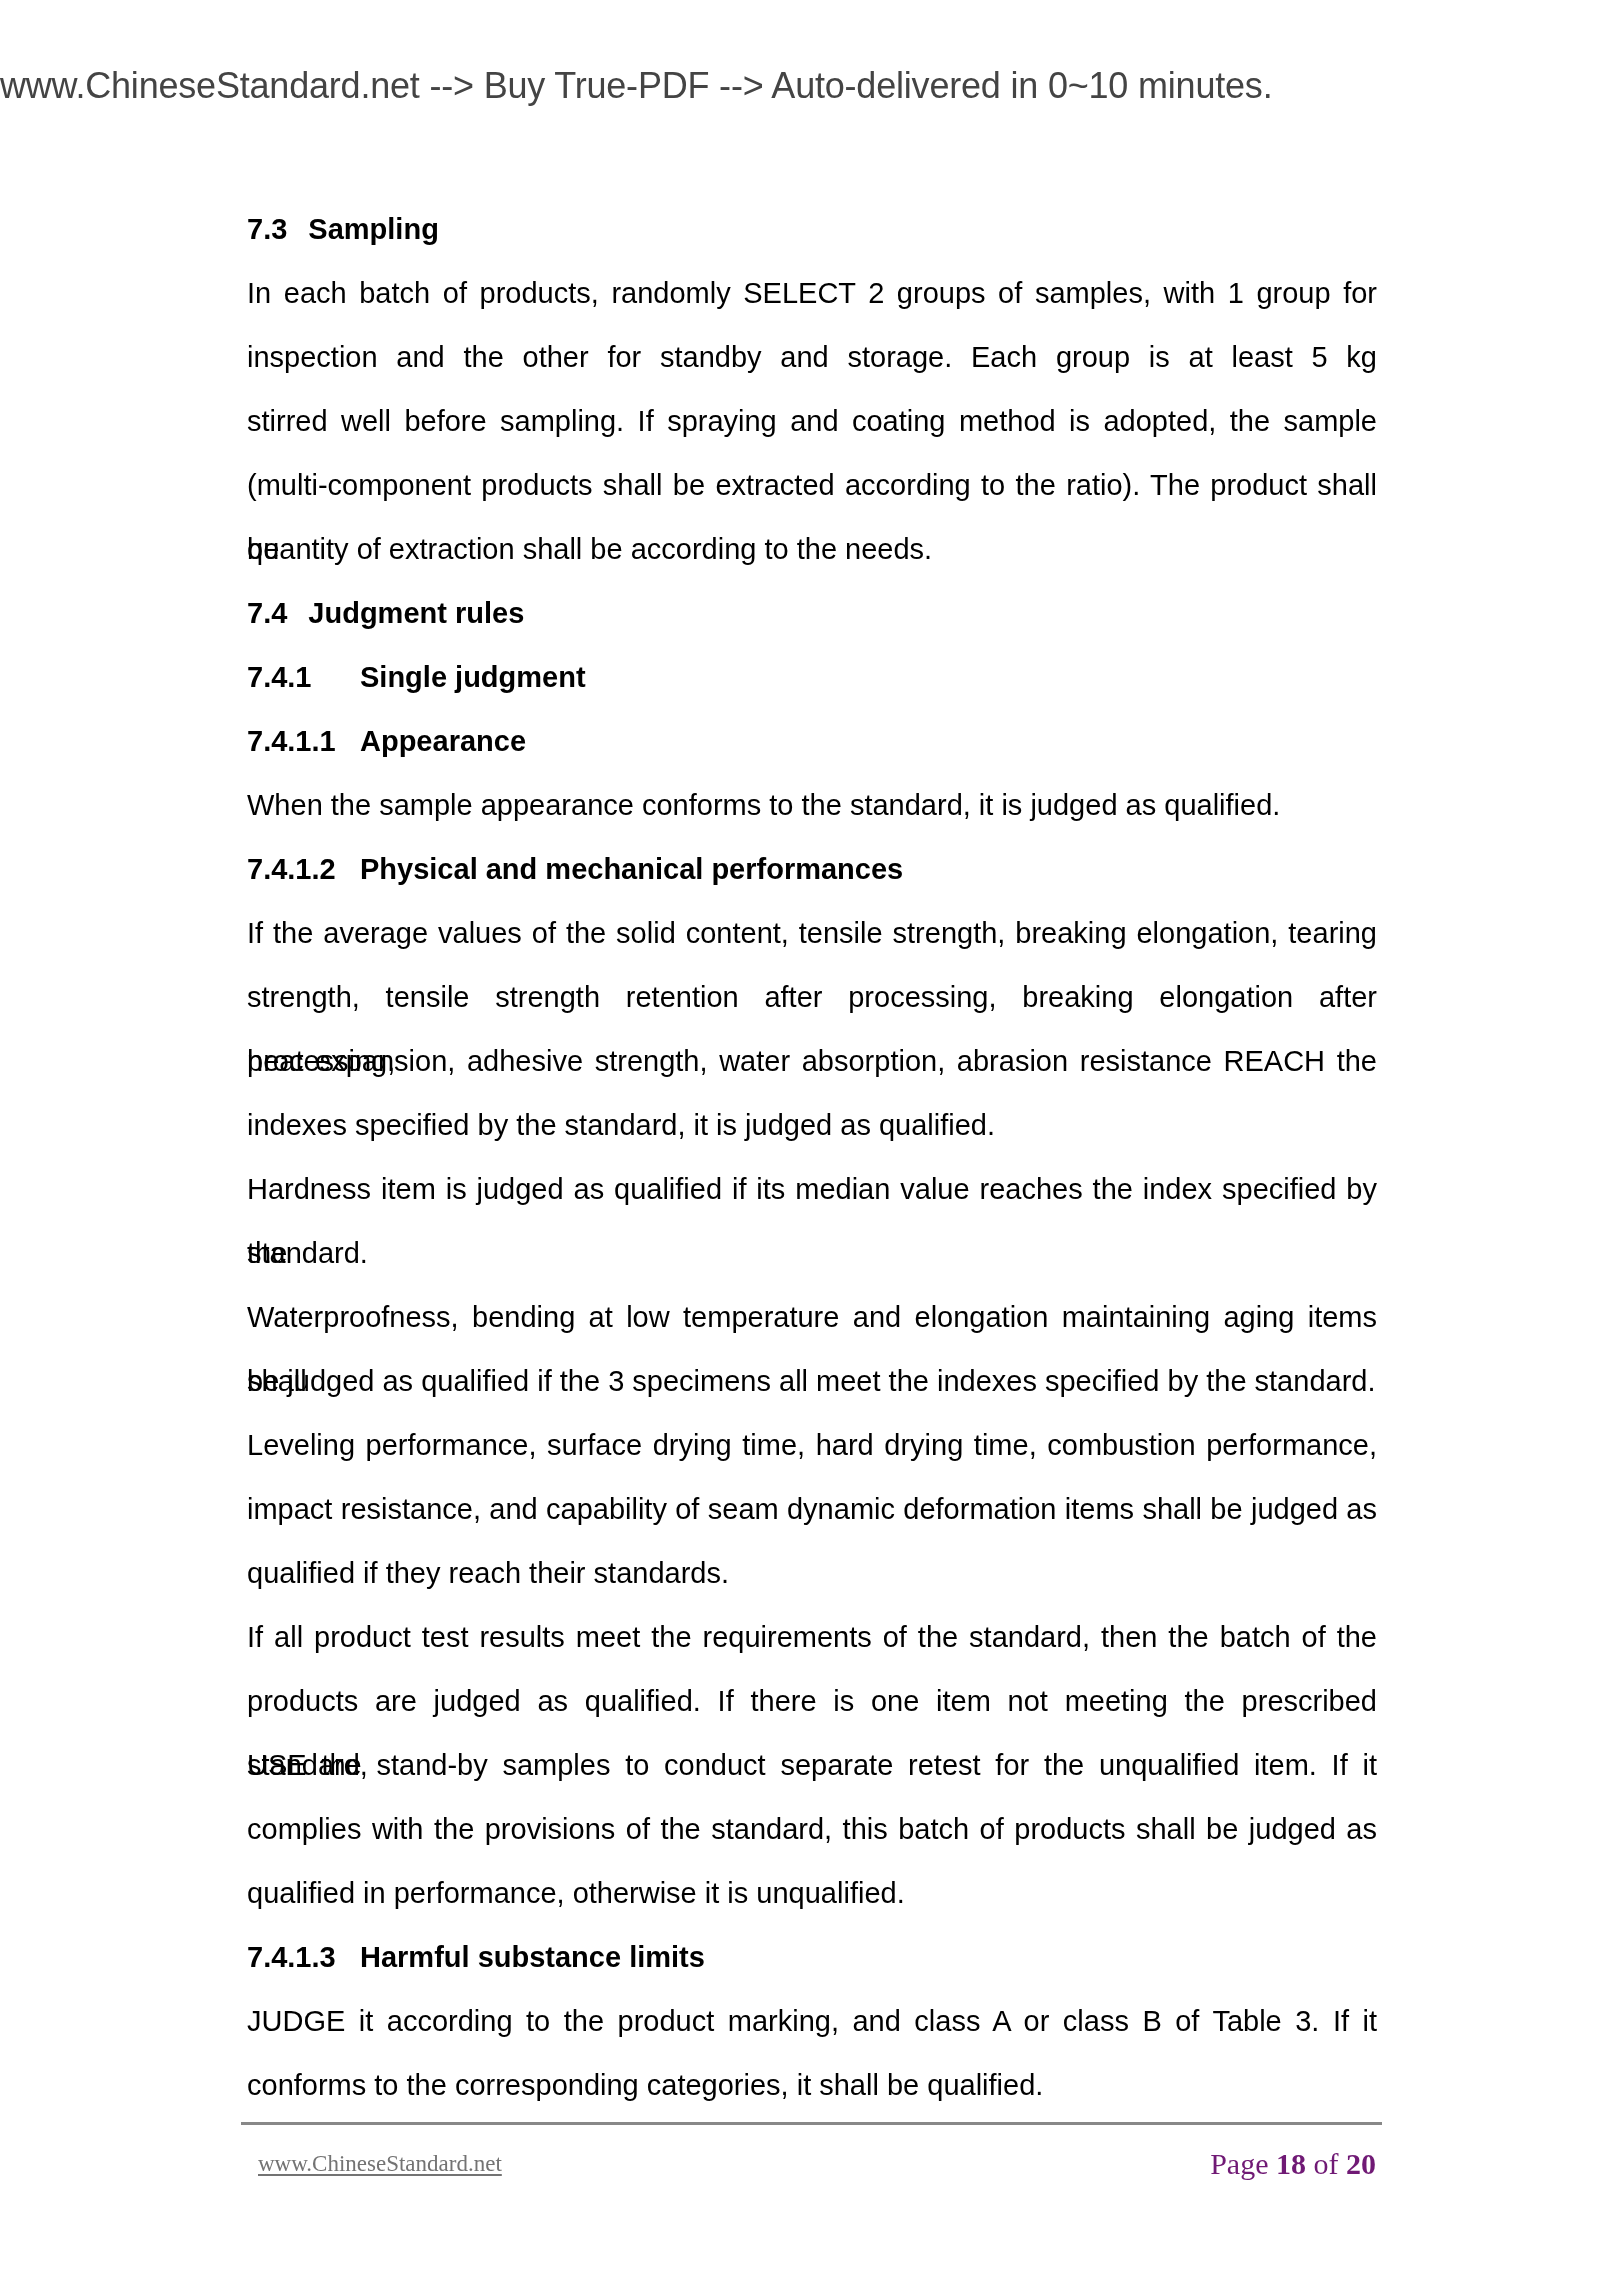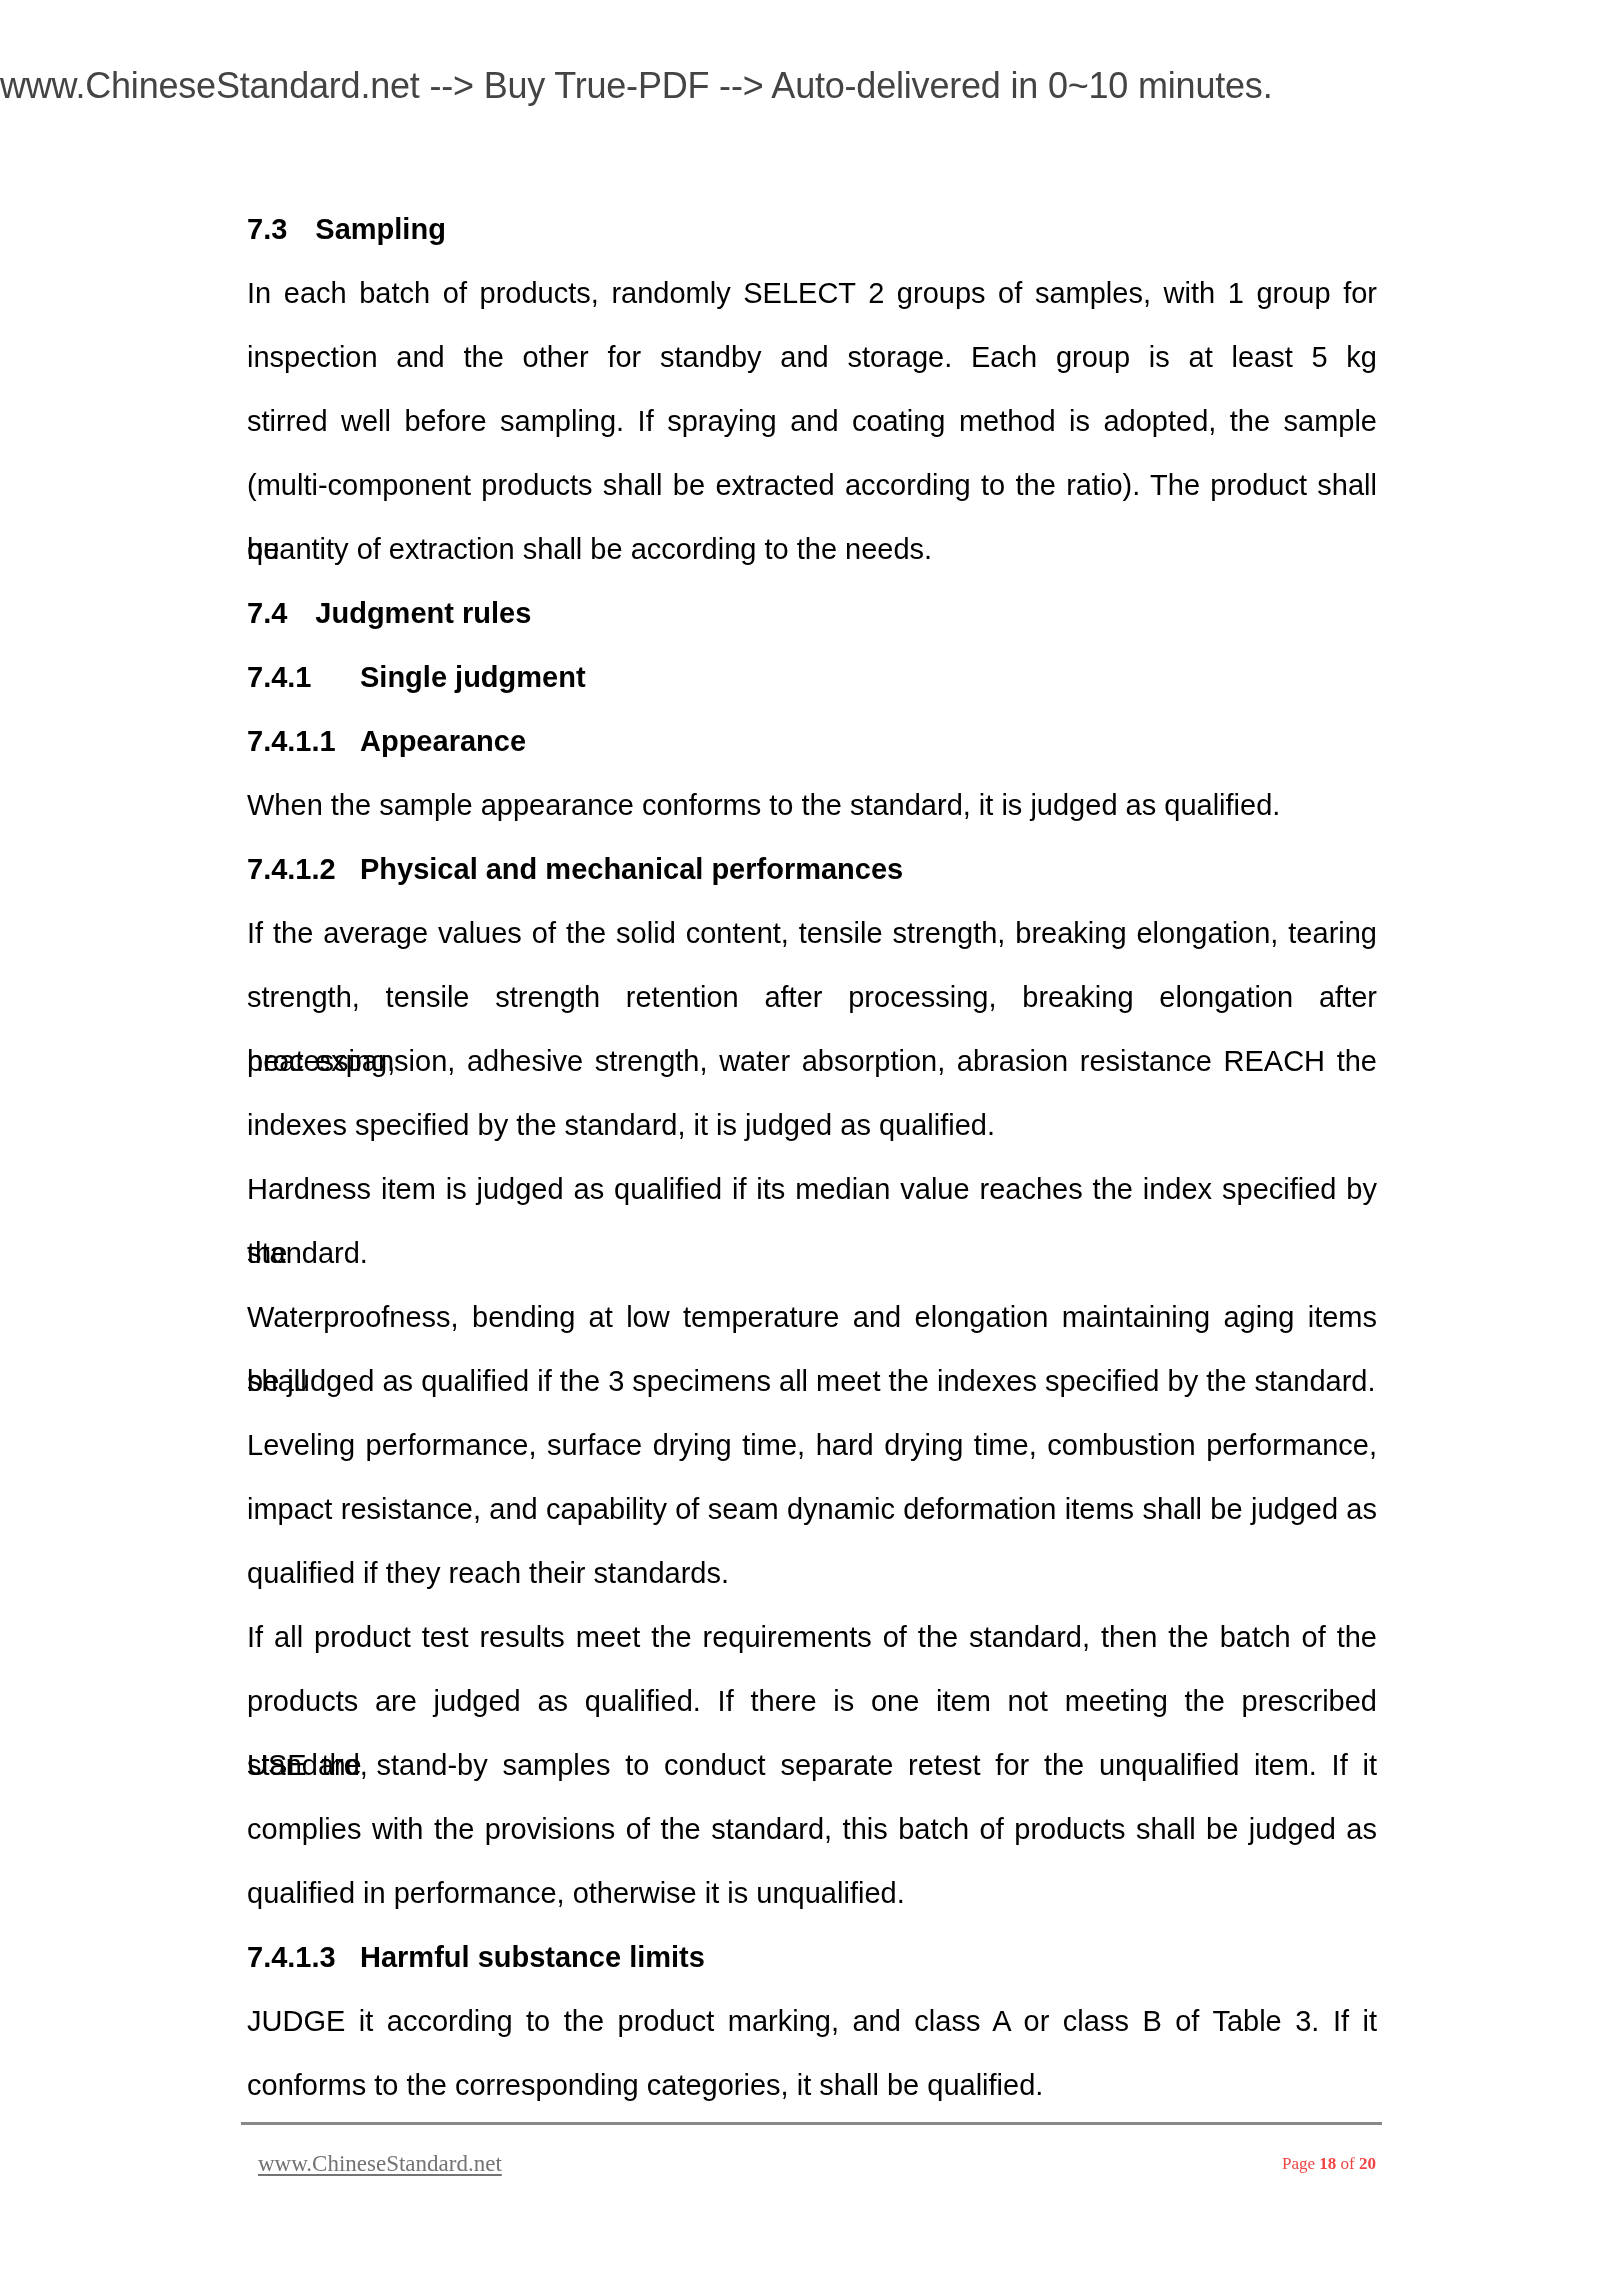--- a/index.html
+++ b/index.html
@@ -19,37 +19,37 @@
     position: absolute; left: 247px; top: 197px; width: 1130px;
     font-family: "Liberation Sans", sans-serif;
     font-size: 29px; line-height: 64px; color: #000;
   }
   .row { height: 64px; white-space: nowrap; overflow: visible; }
   .line-just { text-align: justify; text-align-last: justify; white-space: normal; }
   .line-last { text-align: left; }
 
   .heading { font-weight: bold; }
   .heading .num { display: inline-block; }
-  .heading.h2 .num { margin-right: 28px; }
+  .heading.h2 .num { margin-right: 21px; }
   .heading.h3 .num { width: 113px; }
 
   .footer-rule {
     position: absolute; left: 241px; top: 2122px; width: 1141px; height: 2.5px;
     background: #888888;
   }
   .footer-link {
     position: absolute; left: 258px; top: 2149px;
     font-family: "Liberation Serif", serif; font-size: 23px; line-height: 30px;
     color: #737373; text-decoration: underline; text-decoration-thickness: 1.7px;
     text-underline-offset: 3.3px;
   }
   .footer-page {
     position: absolute; right: 247px; top: 2149px;
-    font-family: "Liberation Serif", serif; font-size: 17px; line-height: 30px;
-    color: #ef4444;
+    font-family: "Liberation Serif", serif; font-size: 30px; line-height: 30px;
+    color: #701a75;
   }
   .footer-page b { font-weight: bold; }
 </style>
 </head>
 <body>
 
 <div class="page">
 
   <div class="top-banner">www.ChineseStandard.net --&gt; Buy True-PDF --&gt; Auto-delivered in 0~10 minutes.</div>
 

